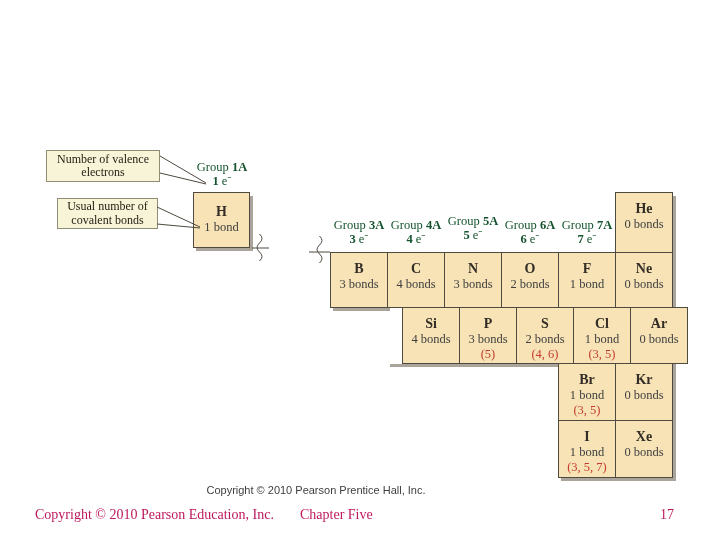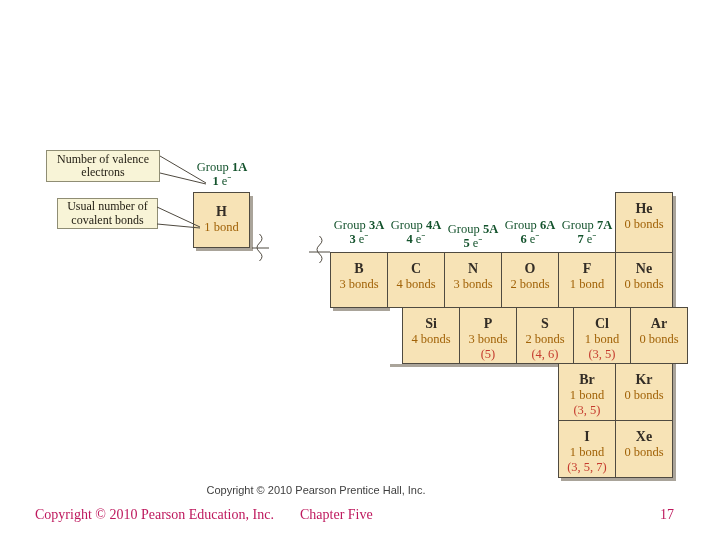--- a/index.html
+++ b/index.html
@@ -16,36 +16,36 @@
   .callout2{left:57px;top:198px;width:101px;height:31px;}
   
   .gl{position:absolute;text-align:center;color:#14532d;font-size:12.5px;line-height:12.5px;
       white-space:nowrap;}
   .gl .num{font-weight:bold;}
   .gl .eline{margin-top:1px;}
   .gl1{left:180px;top:161px;width:84px;}
   .gl8{left:602px;top:161px;width:84px;}
   .gl3{left:330px;top:219px;width:58px;}
   .gl4{left:387px;top:219px;width:58px;}
-  .gl5{left:444px;top:223px;width:58px;}
+  .gl5{left:444px;top:215px;width:58px;}
   .gl6{left:501px;top:219px;width:58px;}
   .gl7{left:558px;top:219px;width:58px;}
   
   .cell{position:absolute;width:58px;box-sizing:border-box;background:#f7e3b6;
         border:1px solid #4f4a40;text-align:center;padding-top:8px;z-index:1;}
   .row0{top:192px;height:61px;padding-top:8px;}
   .row1{top:252px;height:56px;}
   .row2{top:307px;height:57px;margin-left:15px;}
   .row3{top:363px;height:60px;}
   .row4{top:420px;height:58px;}
   .col3{left:330px;}.col4{left:387px;}.col5{left:444px;}.col6{left:501px;}
   .col7{left:558px;}.col8{left:615px;}
   .c-h{left:193px;top:192px;width:57px;height:56px;padding-top:11px;}
   .sym{font-size:14px;font-weight:bold;color:#332d26;line-height:16px;}
-  .bond{font-size:12.5px;color:#a16207;line-height:15px;}
+  .bond{font-size:12.5px;color:#404040;line-height:15px;}
   .exc{font-size:12.5px;color:#c53b2e;line-height:15px;}
   
   .shadow{position:absolute;background:#aaa49a;z-index:0;}
   .sh-hr{left:250px;top:196px;width:3px;height:55px;}
   .sh-hb{left:196px;top:248px;width:57px;height:3px;}
   .sh-r{left:673px;top:196px;width:3px;height:284px;}
   .sh-b1{left:333px;top:308px;width:57px;height:3px;}
   .sh-b2{left:390px;top:364px;width:171px;height:3px;}
   .sh-b3{left:561px;top:478px;width:115px;height:3px;}
   

